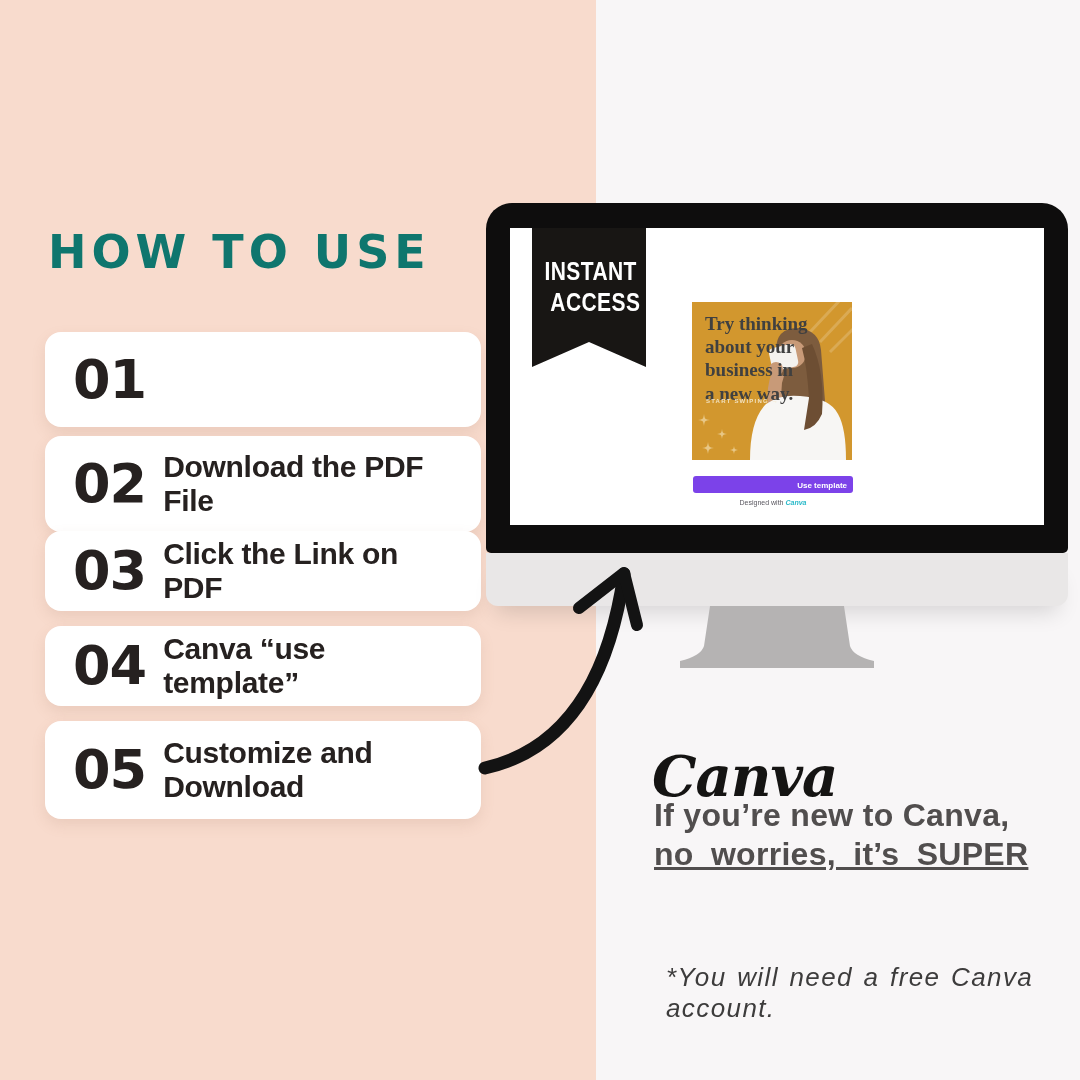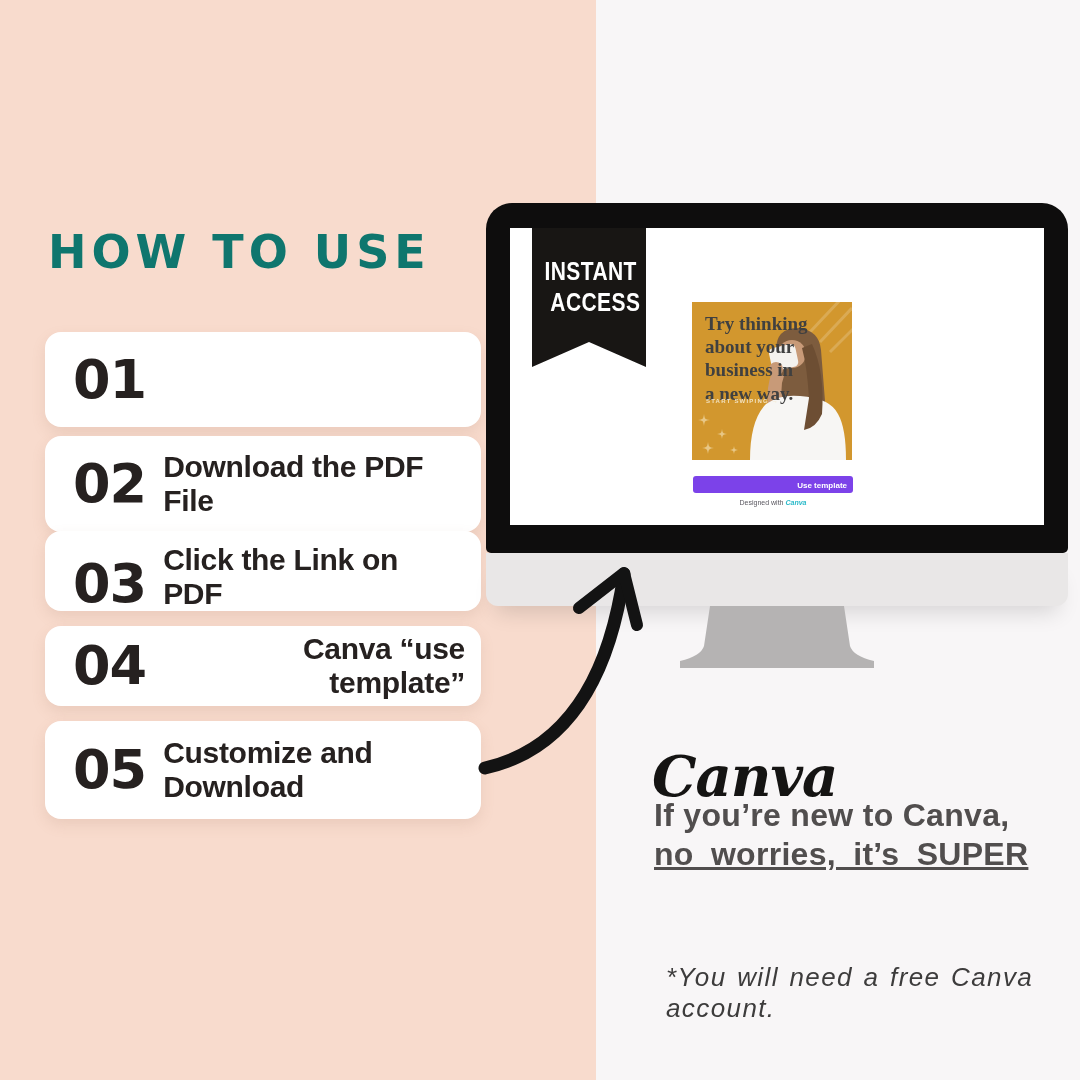--- a/index.html
+++ b/index.html
@@ -17,22 +17,22 @@
 
   
   .card{left:45px;width:436px;background:var(--card-bg,#fff);border-radius:16px;
         box-shadow:0 6px 14px rgba(170,125,105,.16);
         display:flex;align-items:center;gap:17px;padding:0 16px 0 28px;box-sizing:border-box;}
   .card .num{font-family:"DejaVu Sans",sans-serif;font-weight:700;font-size:54px;
              color:var(--ink,#262120);letter-spacing:-1px;line-height:1;}
   .card .lbl{font-weight:700;font-size:30px;color:var(--ink,#262120);letter-spacing:-0.3px;}
   .card1{top:325px;height:95px;margin-top:7px;}
   .card2{top:436px;height:96px;}
-  .card3{top:531px;height:80px;align-items:flex-end;}
-  .card4{top:626px;height:80px;text-align:right;}
+  .card3{top:531px;height:80px;}
+  .card4{top:626px;height:80px;}
   .card5{top:721px;height:98px;}
 
   
   .bezel{left:486px;top:203px;width:582px;height:350px;background:var(--bezel,#0e0d0d);
          border-radius:26px 26px 5px 5px;}
   .screen{left:510px;top:228px;width:534px;height:297px;background:#ffffff;}
   .chin{left:486px;top:553px;width:582px;height:53px;background:var(--chin,#e9e7e7);
         border-radius:0 0 12px 12px;box-shadow:0 16px 22px -10px rgba(0,0,0,.14);}
   .stand{left:660px;top:606px;}
 

